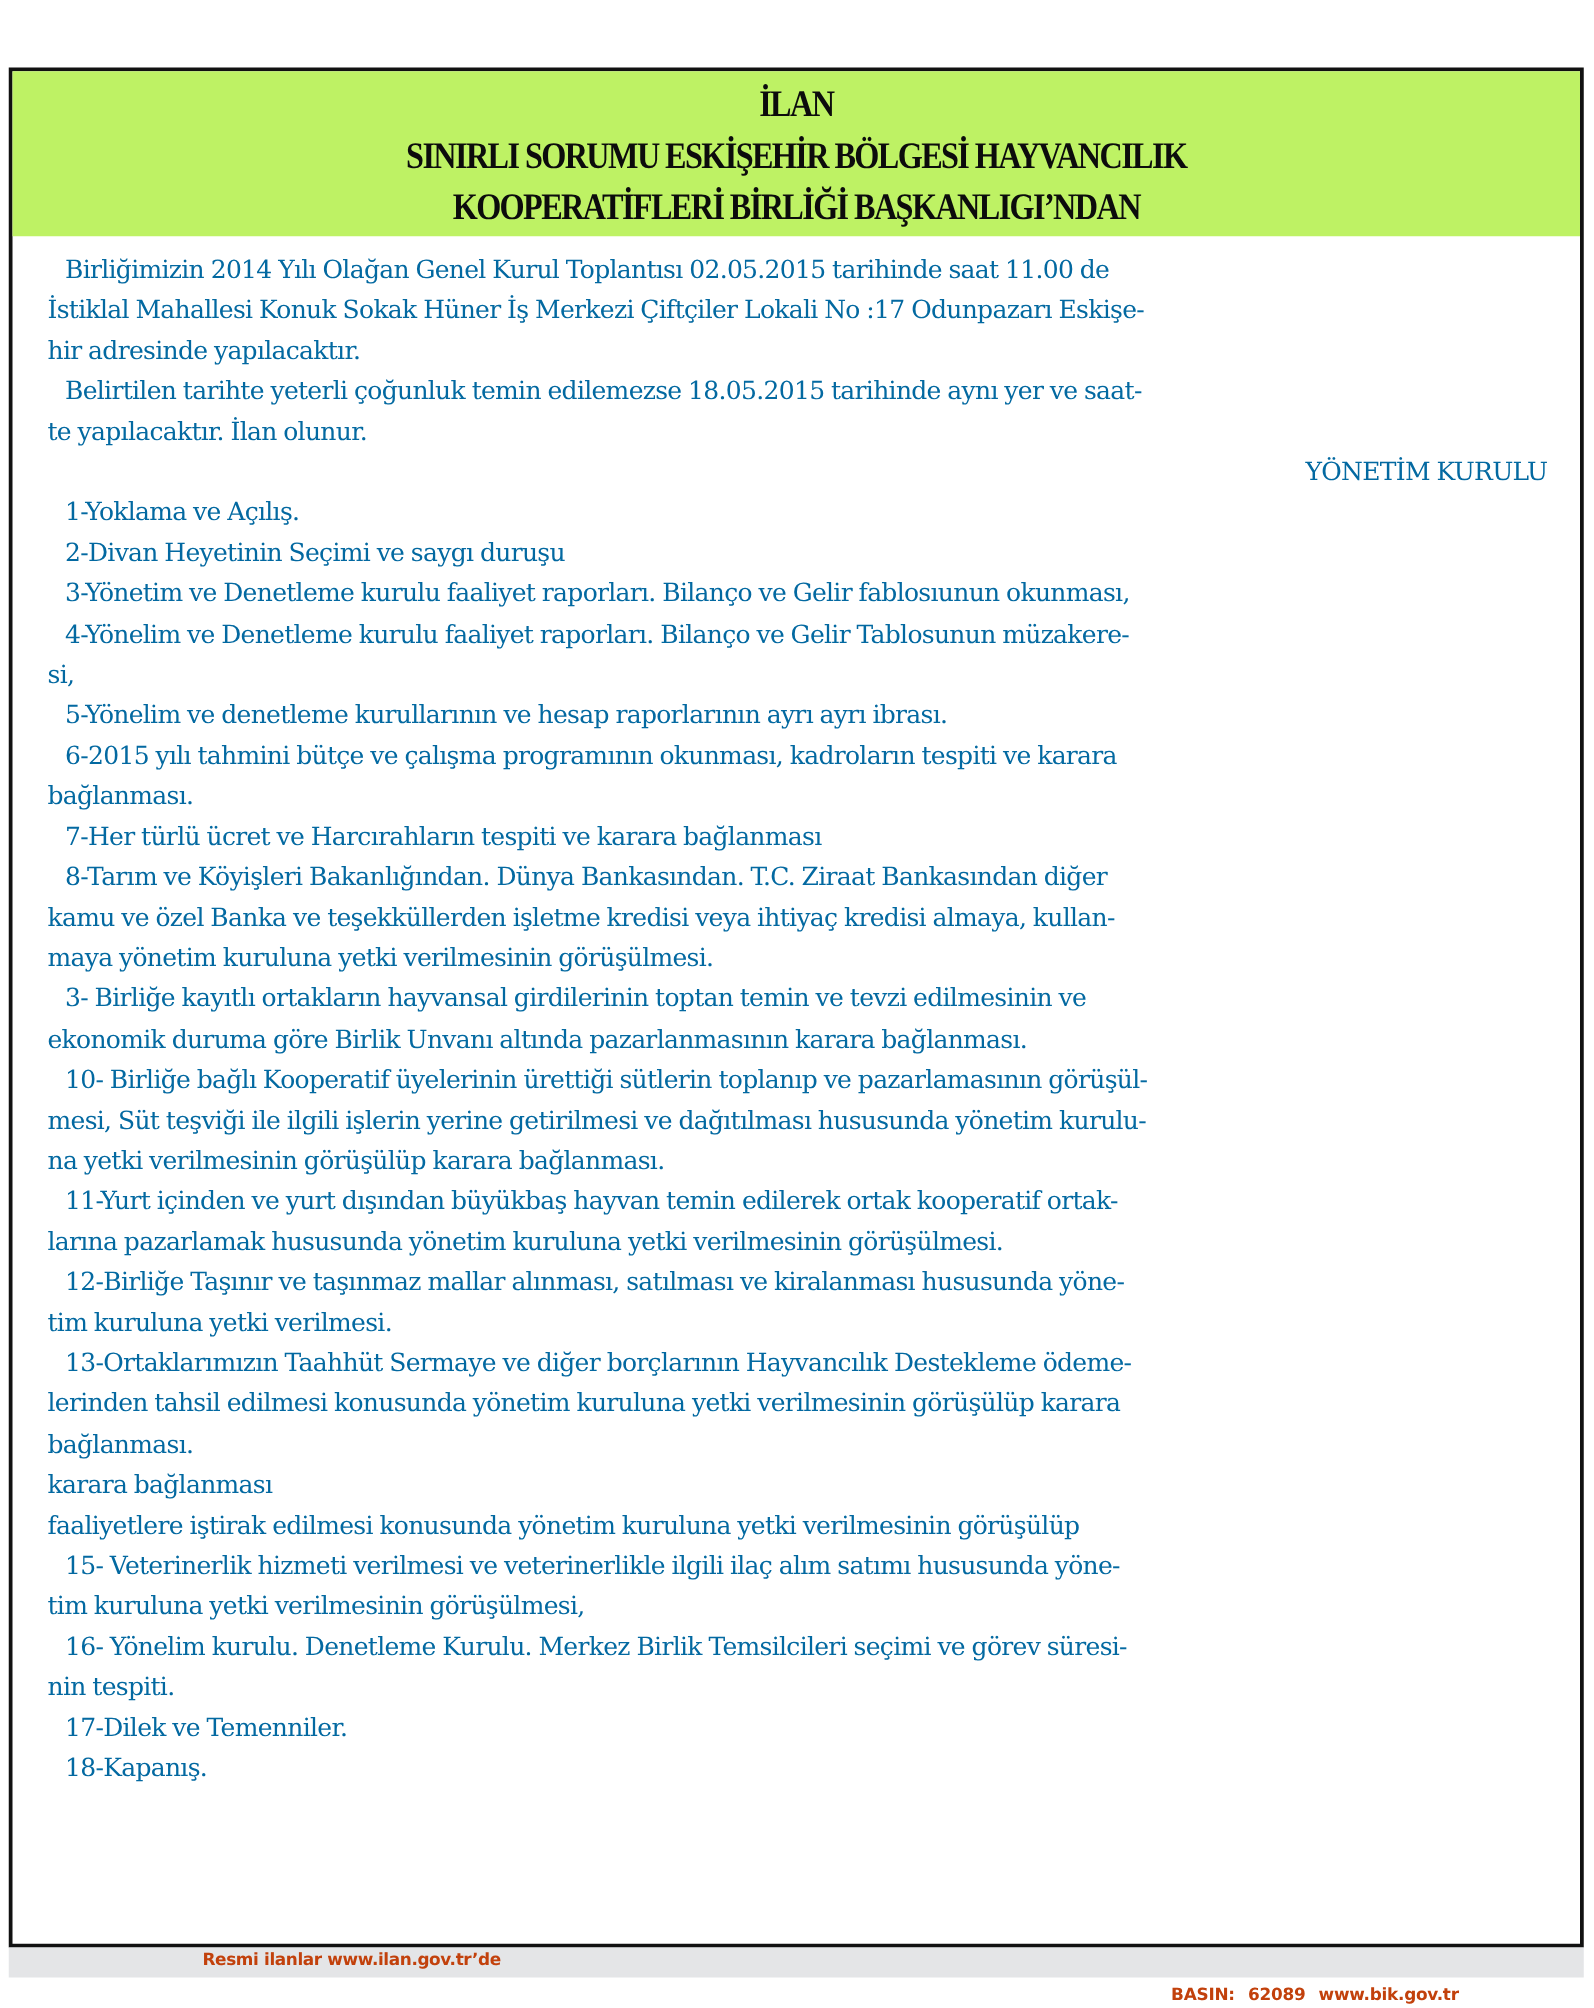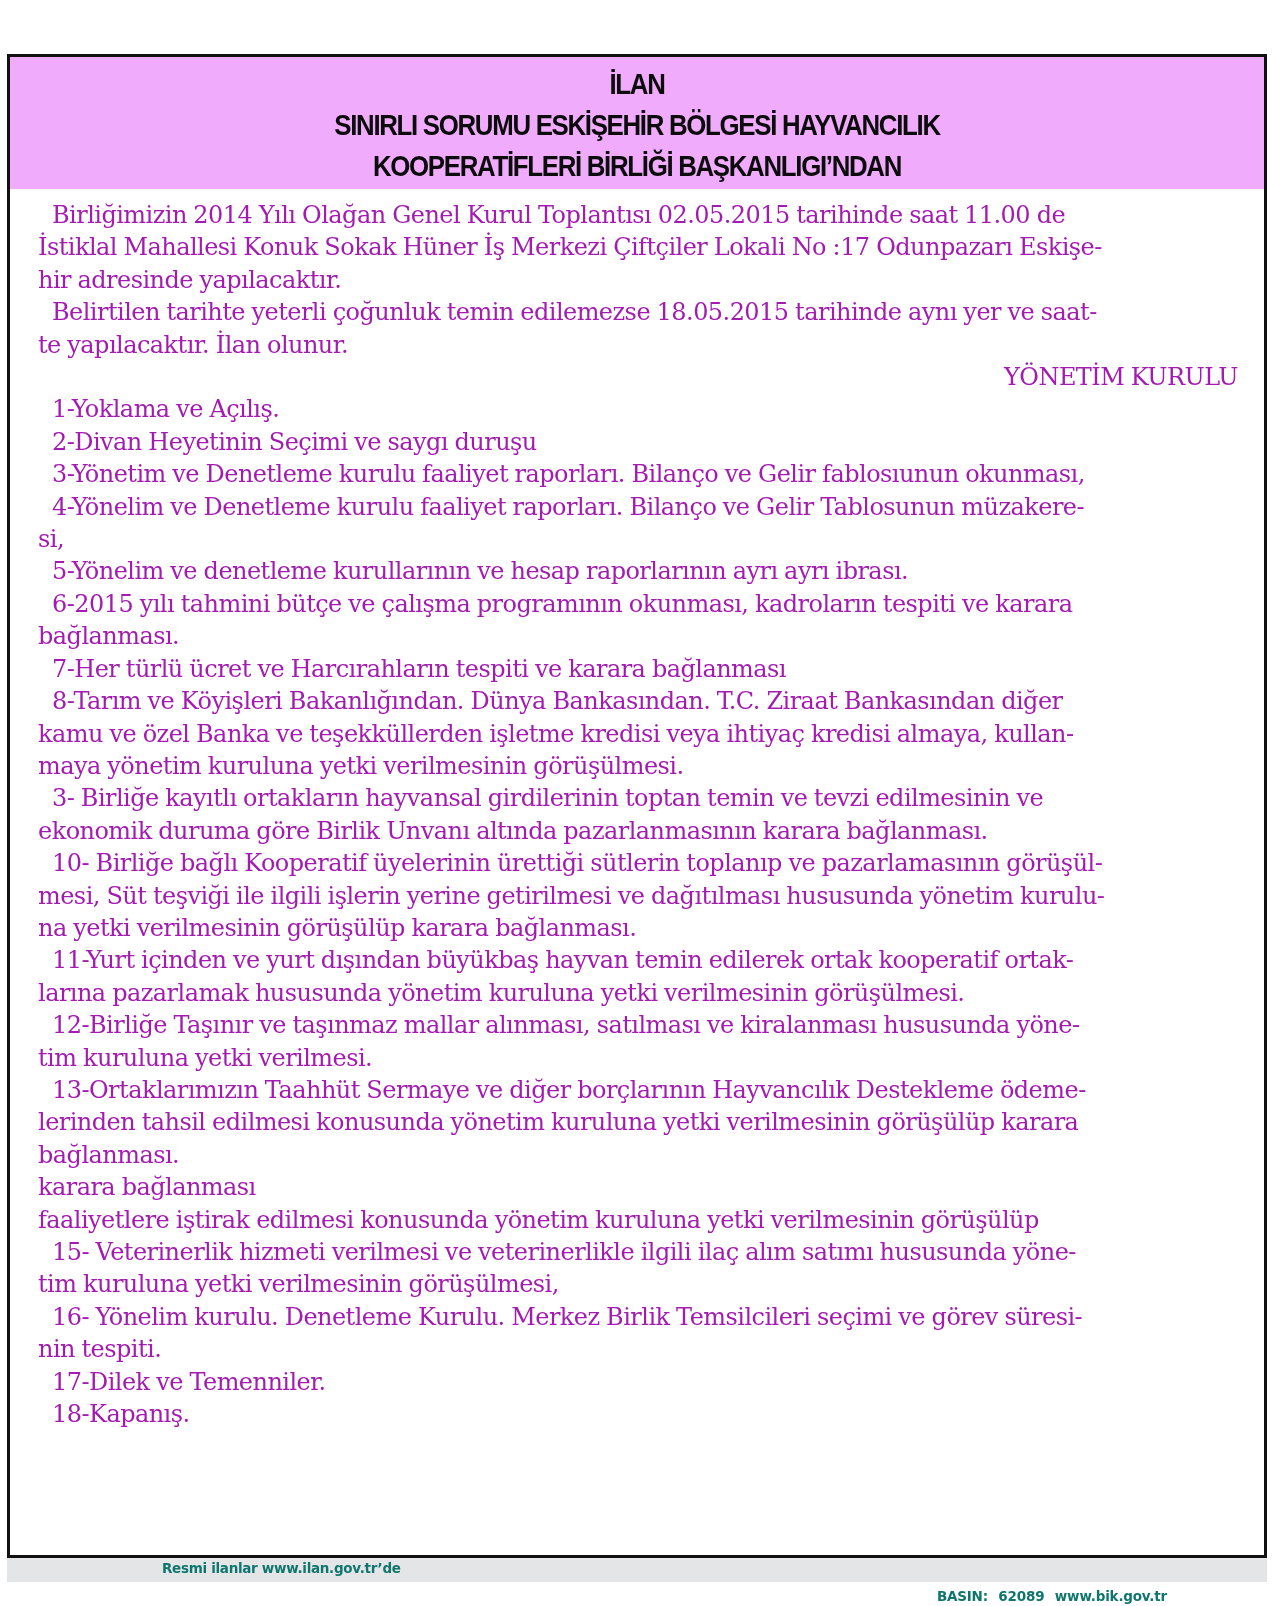--- a/index.html
+++ b/index.html
@@ -16,43 +16,43 @@
     .notice-frame {
       position: absolute;
       left: 7px;
       top: 54px;
       width: 1254px;
       height: 1498px;
       border: 3px solid #111111;
       background: #ffffff;
     }
     .notice-header {
-      background: #f0abfc;
+      background: #bef264;
       height: 132px;
       padding-top: 6px;
       box-sizing: border-box;
       text-align: center;
       color: #0c0c0c;
-      font-family: Liberation Sans, sans-serif;
+      font-family: Liberation Serif, serif;
       font-weight: bold;
       letter-spacing: -1.5px;
       transform-origin: top center;
     }
     .notice-header .hline {
       display: block;
       font-size: 30px;
       line-height: 41px;
       transform: scaleX(0.86);
     }
     .notice-body {
       padding: 10px 48px 0 28px;
       font-family: "DejaVu Serif", serif;
-      font-size: 24px;
+      font-size: 20px;
       line-height: 32.4px;
-      color: #a21caf;
+      color: #0369a1;
       letter-spacing: -0.55px;
       word-spacing: -0.5px;
     }
     .line {
       display: block;
       white-space: nowrap;
     }
     .ind {
       padding-left: 14px;
     }
@@ -70,21 +70,21 @@
     .notice-footer {
       position: absolute;
       left: 7px;
       top: 1558px;
       width: 1260px;
       height: 24px;
       background: #e4e5e7;
       font-family: "DejaVu Sans", sans-serif;
       font-weight: bold;
       font-size: 13.5px;
-      color: #0f766e;
+      color: #c2410c;
       line-height: 24px;
     }
     .footer-left {
       position: absolute;
       left: 155px;
       top: -2px;
       letter-spacing: -0.3px;
     }
     .footer-right {
       position: absolute;

